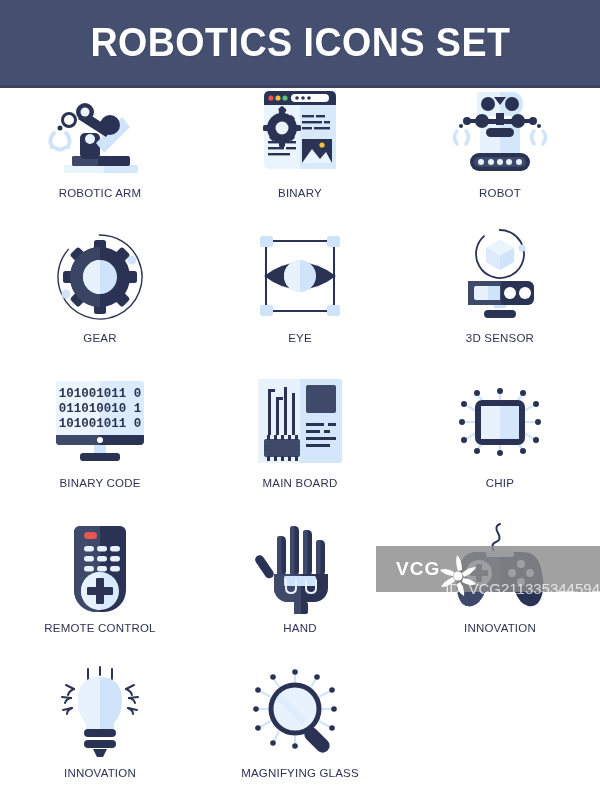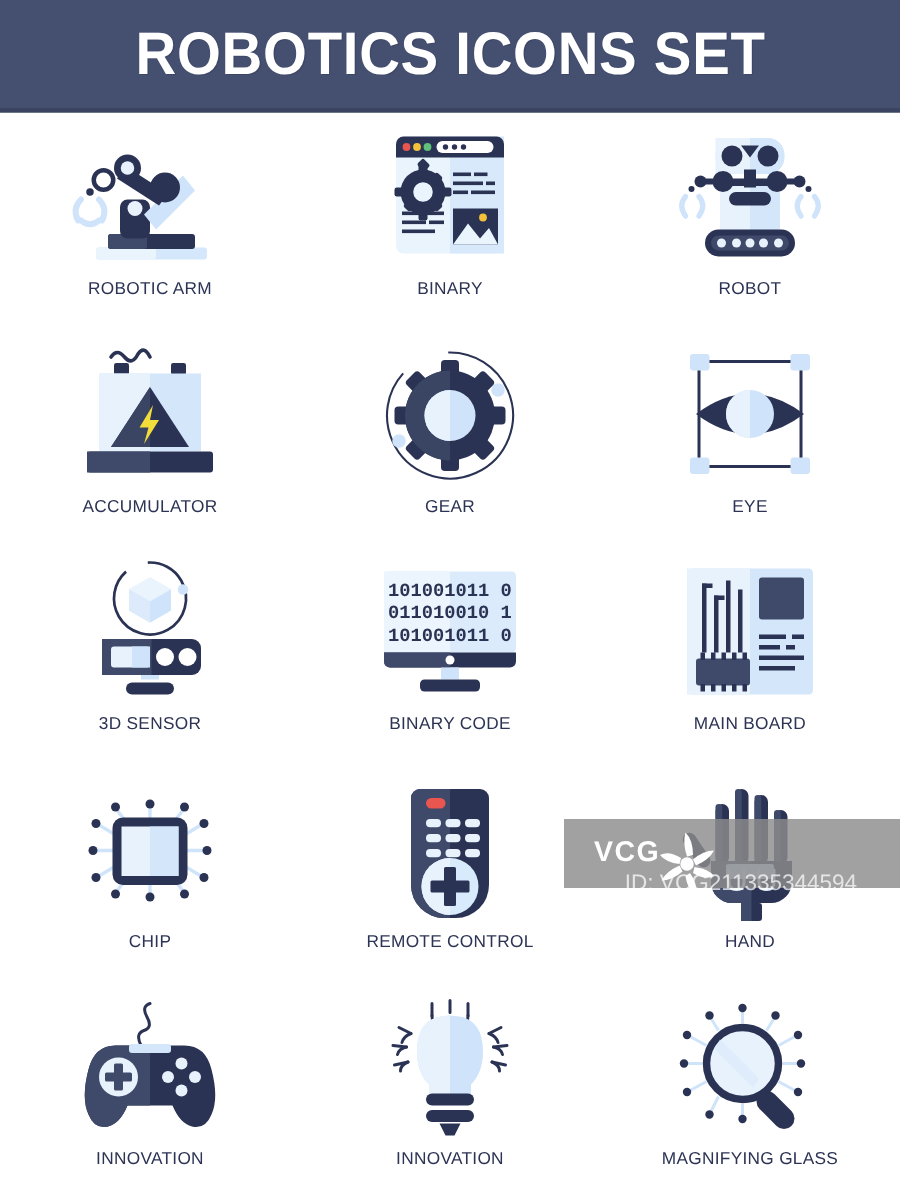--- a/index.html
+++ b/index.html
@@ -8,21 +8,21 @@
     width: 600px; height: 800px;
     background: #ffffff;
     font-family: "Liberation Sans", sans-serif;
     overflow: hidden;
   }
   .page { position: relative; width: 600px; height: 800px; background: #fff; }
 
   
   .banner {
     position: absolute; left: 0; top: 0;
-    width: 600px; height: 75px;
+    width: 600px; height: 88px;
     background: #454f70;
     border-bottom: 3px solid #3b4460;
     display: flex; align-items: center; justify-content: center;
   }
   .banner-title {
     color: #ffffff;
     font-family: "Liberation Sans", sans-serif;
     font-weight: 700;
     font-size: 40px;
     letter-spacing: 0.5px;
@@ -63,21 +63,21 @@
   }
   .wm-logo {
     position: absolute; left: 20px; top: 12px;
     color: #fff; font-weight: 700; font-size: 19px;
     letter-spacing: 1px;
     font-family: "Liberation Sans", sans-serif;
   }
   .wm-burst { position: absolute; left: 58px; top: 6px; }
   .wm-id {
     position: absolute; left: 12px; top: 34px;
-    width: 212px; text-align: center;
+    width: 212px; text-align: right;
     color: rgba(255,255,255,0.72);
     font-size: 15px;
     font-family: "Liberation Sans", sans-serif;
   }
 </style>
 </head>
 <body>
 
 <div class="page">
 
@@ -188,37 +188,20 @@
           <circle cx="37" cy="79" r="3" fill="#e8f2fd"></circle>
           <circle cx="47" cy="79" r="3" fill="#e8f2fd"></circle>
           <circle cx="56" cy="79" r="3" fill="#e8f2fd"></circle>
           <circle cx="65" cy="79" r="3" fill="#e8f2fd"></circle>
           <circle cx="75" cy="79" r="3" fill="#e8f2fd"></circle>
         </svg>
       </div>
       <div class="caption">ROBOT</div>
     </div>
 
-    <div class="cell">
-      <div class="art">
-        <svg viewBox="0 0 112 98" width="112" height="98">
-          <path d="M30 10 q4 -6 9 0 q5 6 9 -2 q4 -6 8 2" stroke="#2b3354" stroke-width="2.4" fill="none" stroke-linecap="round"></path>
-          <rect x="32" y="14" width="10" height="8" rx="1.5" fill="#2b3354"></rect>
-          <rect x="70" y="14" width="10" height="8" rx="1.5" fill="#2b3354"></rect>
-          <rect x="22" y="21" width="68" height="52" fill="#d3e6fa"></rect>
-          <rect x="22" y="21" width="34" height="52" fill="#e8f2fd"></rect>
-          <path d="M56 30 L82 70 H30 Z" fill="#2b3354"></path>
-          <path d="M56 30 L30 70 h26 Z" fill="#3a4463"></path>
-          <path d="M58 42 L49 57 h6 l-3 11 L62 52 h-6 z" fill="#f2dd3a"></path>
-          <rect x="14" y="73" width="84" height="14" rx="2" fill="#2b3354"></rect>
-          <rect x="14" y="73" width="42" height="14" fill="#3f4a6b"></rect>
-        </svg>
-      </div>
-      <div class="caption">ACCUMULATOR</div>
-    </div>
 
     <div class="cell">
       <div class="art">
         <svg viewBox="0 0 112 98" width="112" height="98">
           <circle cx="56" cy="49" r="42" fill="none" stroke="#2b3354" stroke-width="1.4" stroke-dasharray="180 34" transform="rotate(-24 56 49)"></circle>
           <circle cx="88" cy="32" r="4.5" fill="#cfe4fa"></circle>
           <circle cx="22" cy="66" r="4.5" fill="#cfe4fa"></circle>
           <g transform="translate(56,49)">
             <g fill="#2b3354">
               <circle r="30"></circle>

